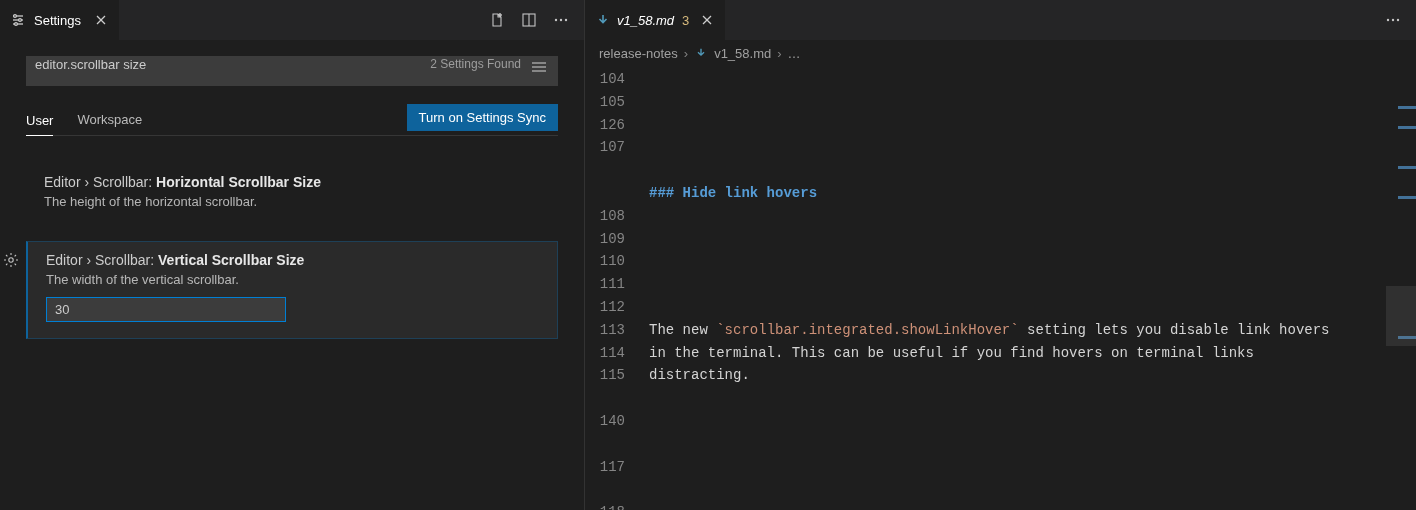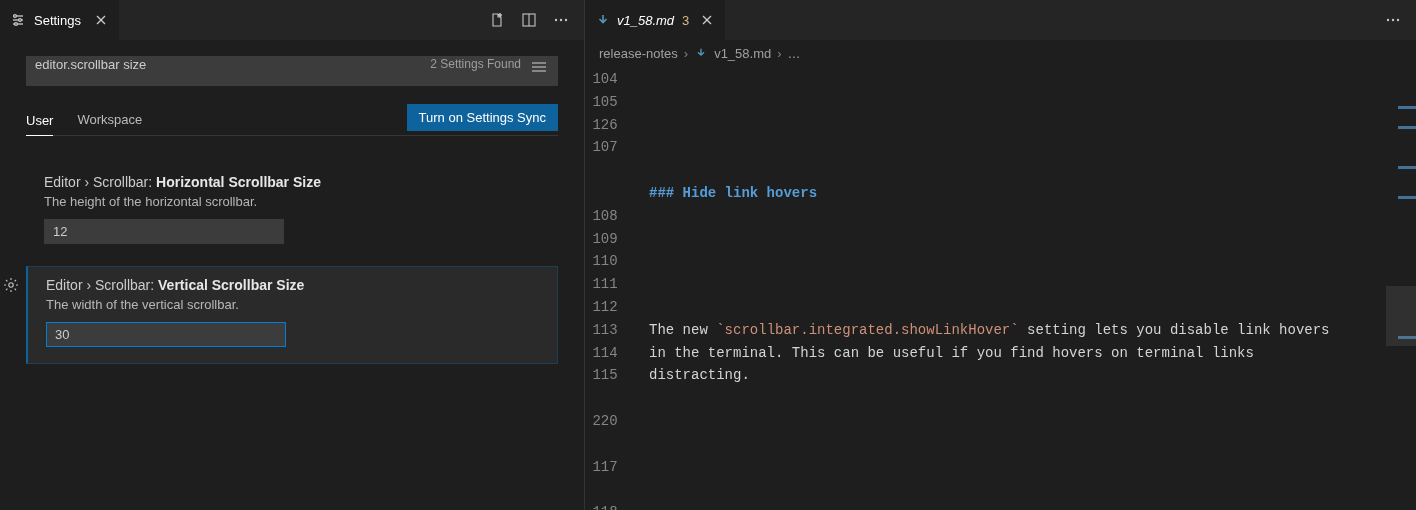--- a/index.html
+++ b/index.html
@@ -101,21 +101,21 @@
   .rtab .mdicon { color:#519aba; width:16px; height:16px; display:flex; align-items:center; justify-content:center;}
   .rtab .git-num { color:#d7ba7d; font-style:normal; margin-left:2px;}
   .rtab-right { margin-left:auto; padding-right:14px; }
   .breadcrumb-row {
     height:26px; display:flex; align-items:center; gap:6px;
     padding-left:14px; color:#a0a0a0; font-size:13px;
   }
   .breadcrumb-row .sep { color:#808080; }
   .breadcrumb-row .mdicon2 { color:#519aba; width:14px; height:14px; display:flex; align-items:center; justify-content:center;}
   .editor-area { flex:1; display:flex; font-family: Consolas, "Courier New", monospace; font-size:14px; line-height:22.8px; overflow:hidden;}
-  .gutter { width:58px; text-align:center; color:#858585; padding-top:2px; user-select:none;}
+  .gutter { width:58px; text-align:right; color:#858585; padding-top:2px; user-select:none;}
   .gutter div { padding-right:18px; height:22.8px; }
   .code { flex:1; padding-top:2px; color:#d4d4d4; white-space:pre-wrap; padding-right:40px;}
   .code div { min-height:22.8px; padding-left:6px;}
   .h3 { color:#569cd6; font-weight:600;}
   .backtick { color:#ce9178; }
   
   .minimap { width:30px; background:#1e1e1e; position:relative;}
   .mm-mark { position:absolute; right:0; width:18px; height:3px; background:#569cd6aa;}
   .mm-view { position:absolute; right:0; width:30px; height:60px; background:#79797933; top:220px;}
   svg { display:block; }
@@ -187,23 +187,20 @@
       <div class="scope-tab">Workspace</div>
       <button class="sync-btn">Turn on Settings Sync</button>
     </div>
 
     <div class="settings-list">
       <div class="setting-item">
         <div class="setting-title">
           <span class="crumb">Editor › Scrollbar: </span><span class="name">Horizontal Scrollbar Size</span>
         </div>
         <div class="setting-desc">The height of the horizontal scrollbar.</div>
-        <div class="setting-input">
-          <input type="text" value="12" style="">
-        </div>
       </div>
 
       <div style="position:relative;">
         <span class="icon-btn" style="position:absolute; left:-24px; top:10px;">
           <svg width="16" height="16" viewBox="0 0 16 16" fill="none" stroke="currentColor" stroke-width="1.1">
             <circle cx="8" cy="8" r="2.2"></circle>
             <path d="M8 1v2M8 13v2M1 8h2M13 8h2M3 3l1.4 1.4M11.6 11.6L13 13M13 3l-1.4 1.4M4.4 11.6L3 13"></path>
           </svg>
         </span>
         <div class="setting-item focused">
@@ -271,21 +268,21 @@
         <div></div>
         <div>108</div>
         <div>109</div>
         <div>110</div>
         <div>111</div>
         <div>112</div>
         <div>113</div>
         <div>114</div>
         <div>115</div>
         <div></div>
-        <div>220</div>
+        <div>140</div>
         <div></div>
         <div>117</div>
         <div></div>
         <div>118</div>
       </div>
     <div class="code">
       <div></div>
       <div class="h3">### Hide link hovers</div>
       <div></div>
       <div><span>The new </span><span class="backtick">`scrollbar.integrated.showLinkHover`</span><span> setting lets you disable link hovers in the terminal. This can be useful if you find hovers on terminal links distracting.</span></div>

